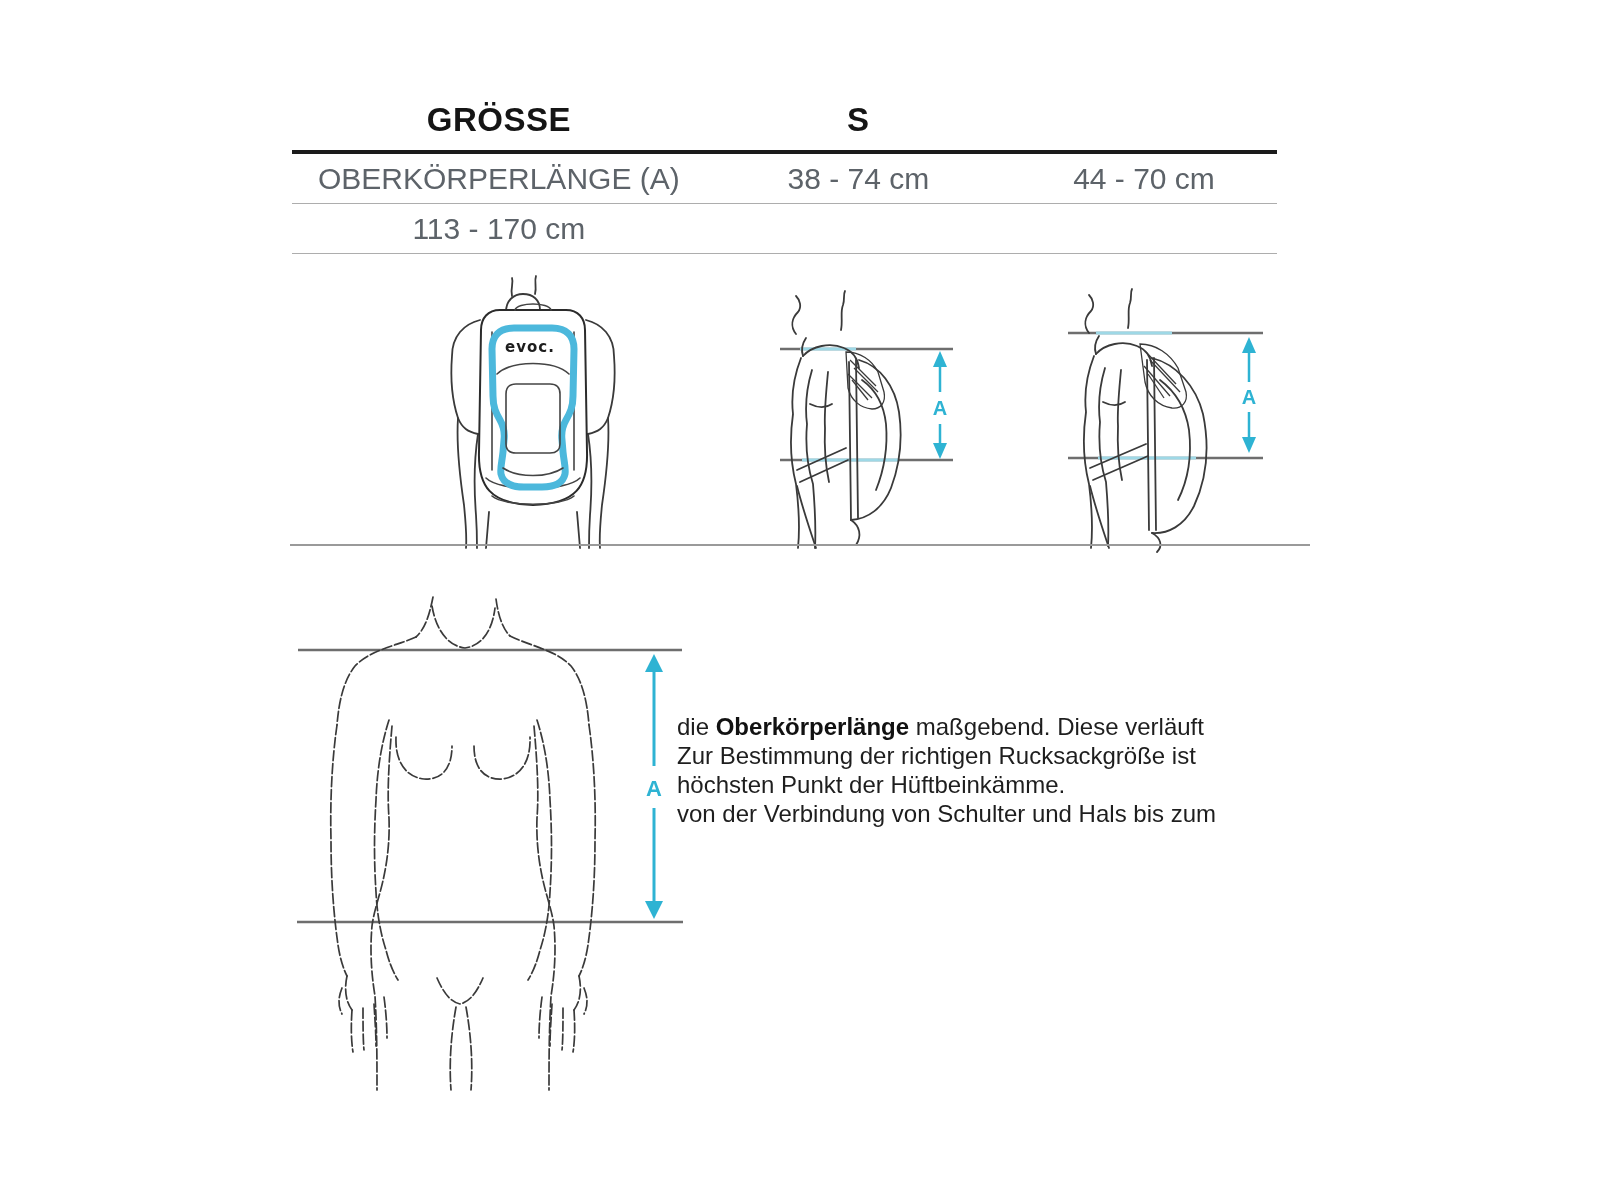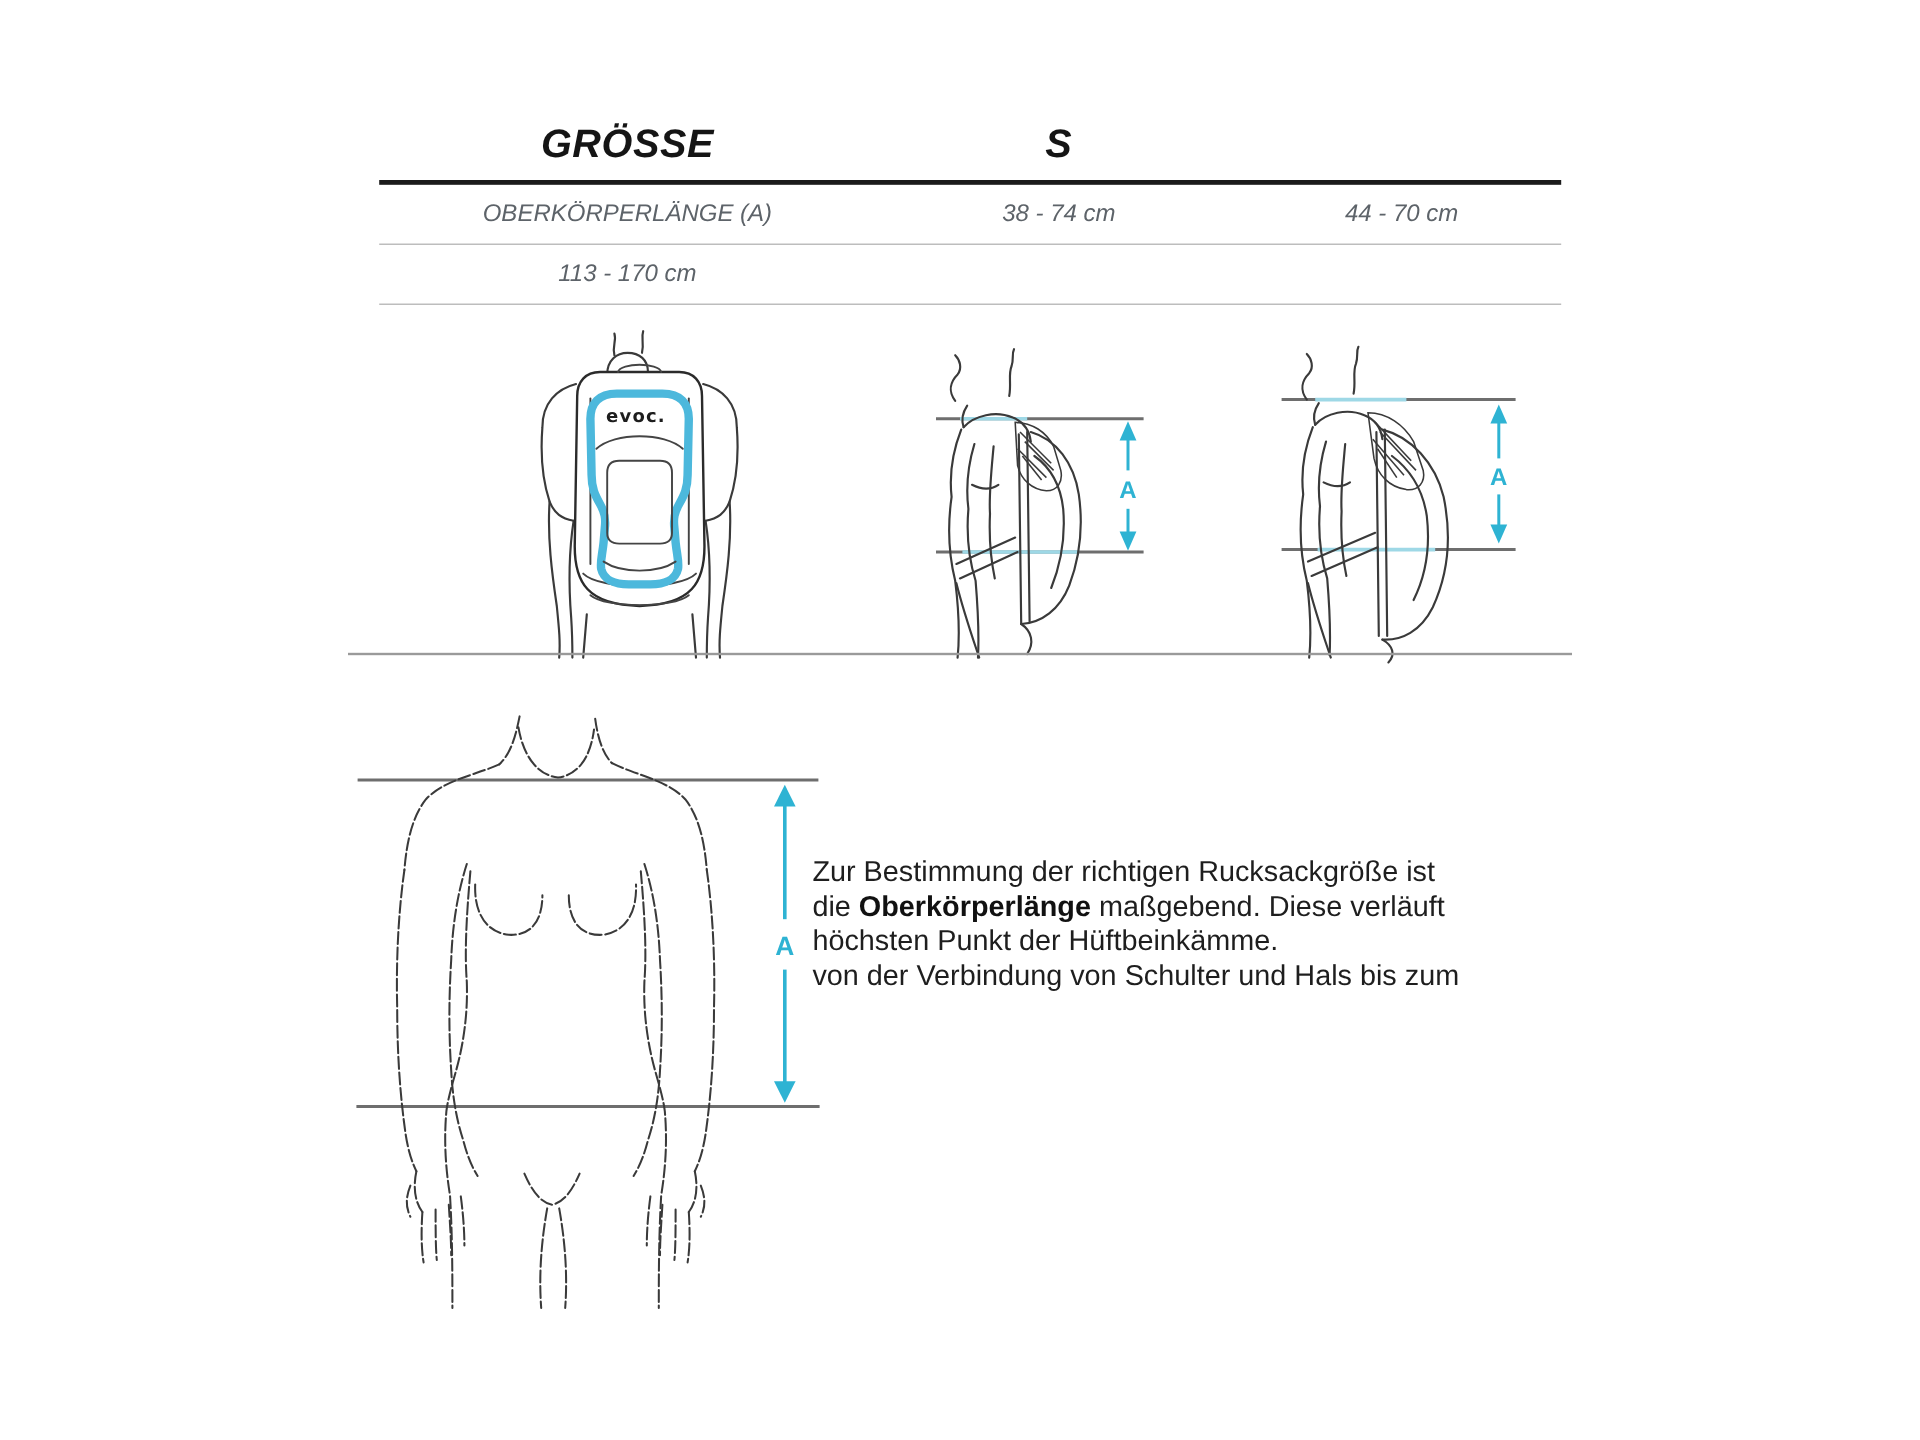--- a/index.html
+++ b/index.html
@@ -1,26 +1,26 @@
 <!DOCTYPE html>
 <html><head>
 <meta charset="utf-8">
 <style>
   html,body{margin:0;padding:0;background:#ffffff;}
   body{width:1600px;height:1200px;position:relative;font-family:"Liberation Sans",sans-serif;}
   .canvas{position:absolute;left:0;top:0;width:1600px;height:1200px;background:#fff;overflow:hidden;}
 
   
-  .size-table{position:absolute;left:316px;top:90px;width:985px;font-style:italic;}
+  .size-table{position:absolute;left:292px;top:90px;width:985px;}
   .t-head{display:grid;grid-template-columns:42% 31% 27%;height:60px;align-items:center;
           border-bottom:4px solid #1b1b1b;}
   .t-head div{text-align:center;font-size:33px;font-weight:700;color:#151515;letter-spacing:.5px;}
   .t-row{display:grid;grid-template-columns:42% 31% 27%;height:49px;align-items:center;
          border-bottom:1px solid #adadad;}
-  .t-row div{text-align:center;font-size:20px;color:#5d6369;}
+  .t-row div{text-align:center;font-size:30px;color:#5d6369;}
 
   
   svg{position:absolute;overflow:visible;}
   .sketch{stroke:#3a3a3a;stroke-width:1.8;fill:none;stroke-linecap:round;stroke-linejoin:round;}
   .pack{stroke:#2b2b2b;stroke-width:2;fill:#ffffff;stroke-linejoin:round;}
   .packline{stroke:#444;stroke-width:1.6;fill:none;stroke-linecap:round;}
   .measure{stroke:#6e6e6e;stroke-width:2.5;}
   .tint{stroke:#9ed8e6;stroke-width:3;}
   .cyanline{stroke:#2eb3d3;stroke-width:2.5;}
   .cyanfill{fill:#2eb3d3;}
@@ -203,19 +203,19 @@
     <g>
       <line class="cyanline" style="stroke-width:3" x1="654" y1="670" x2="654" y2="766"></line>
       <line class="cyanline" style="stroke-width:3" x1="654" y1="808" x2="654" y2="903"></line>
       <polygon class="cyanfill" points="654,654 645,672 663,672"></polygon>
       <polygon class="cyanfill" points="654,919 645,901 663,901"></polygon>
       <text class="alabel" style="font-size:22px" x="654" y="796">A</text>
     </g>
   </svg>
 
   <div class="desc">
+    <div><span>die </span><span class="b">Oberkörperlänge</span><span> maßgebend. Diese verläuft</span></div>
     <div><span>Zur Bestimmung der richtigen Rucksackgröße ist</span><span class="b"></span><span></span></div>
-    <div><span>die </span><span class="b">Oberkörperlänge</span><span> maßgebend. Diese verläuft</span></div>
     <div><span>höchsten Punkt der Hüftbeinkämme.</span><span class="b"></span><span></span></div>
     <div><span>von der Verbindung von Schulter und Hals bis zum</span><span class="b"></span><span></span></div>
   </div>
 
 </div>
 
 </body></html>

